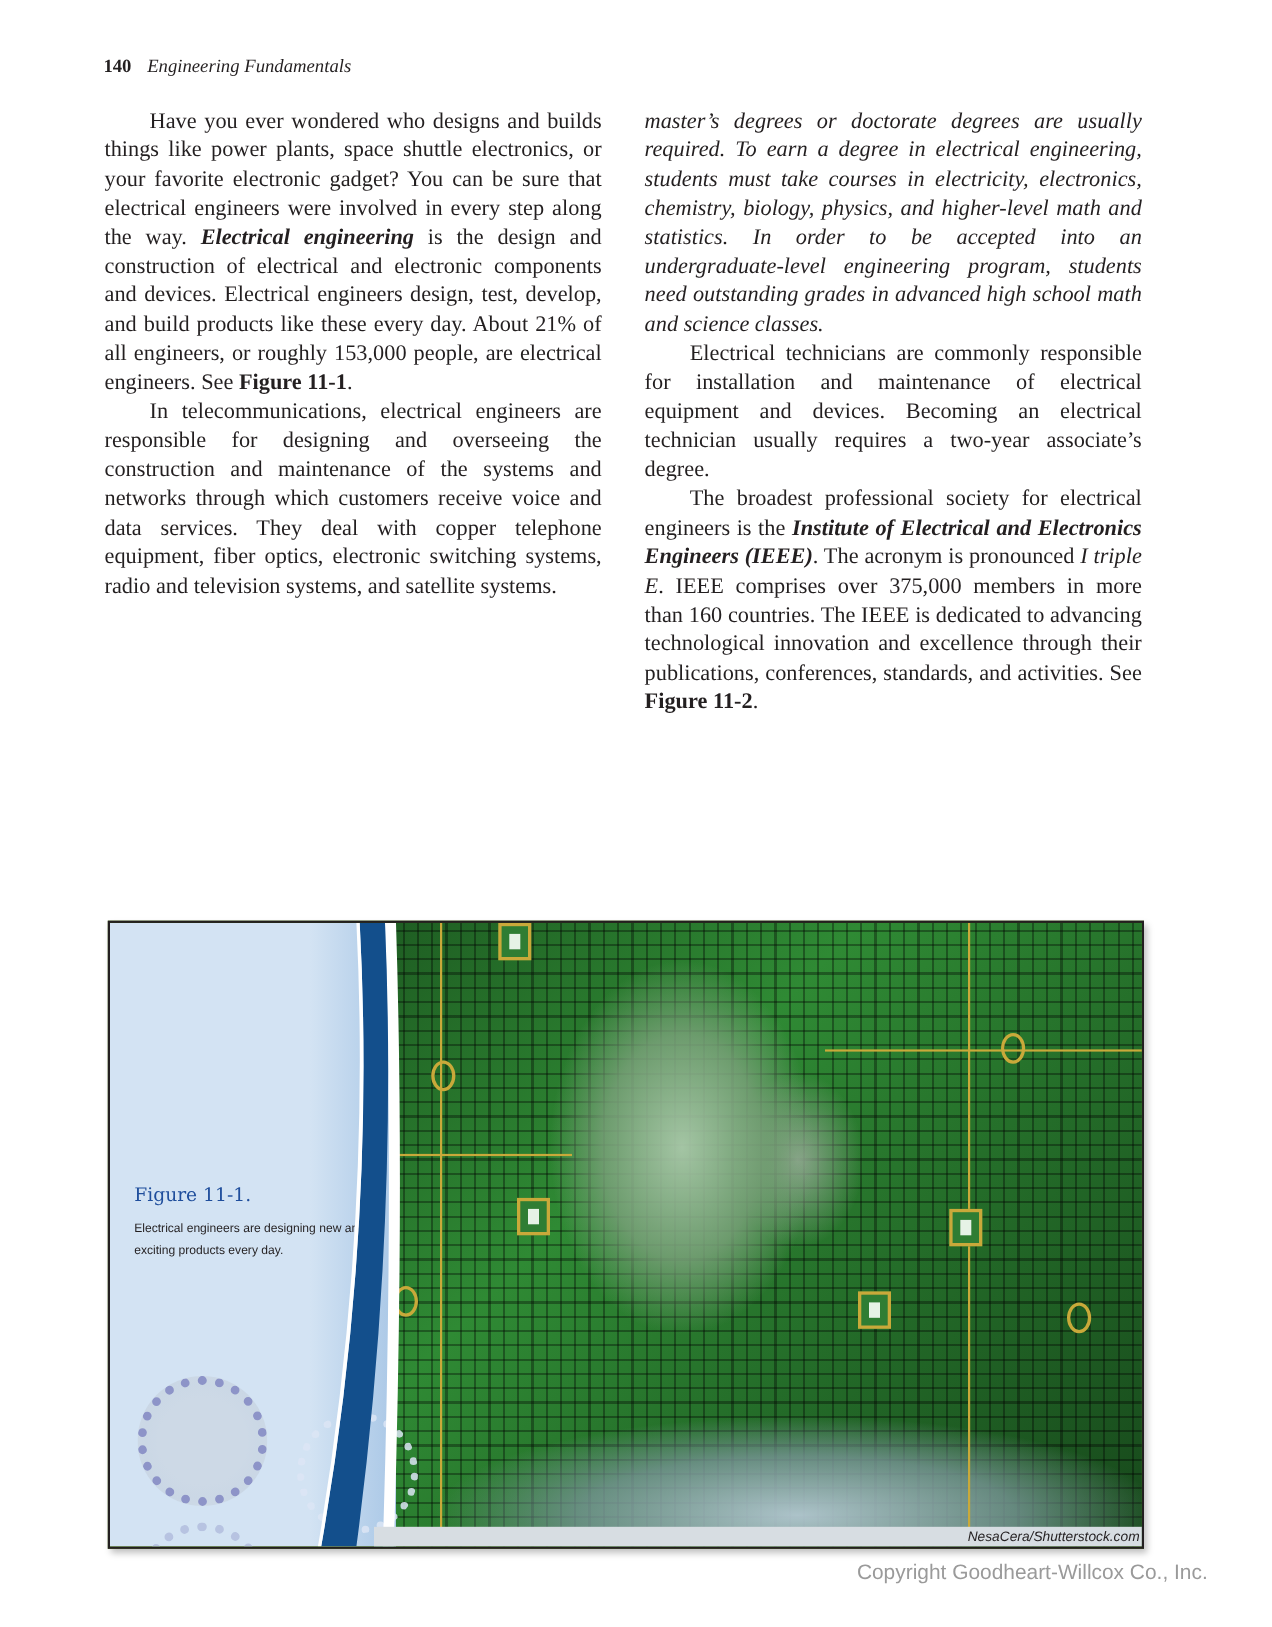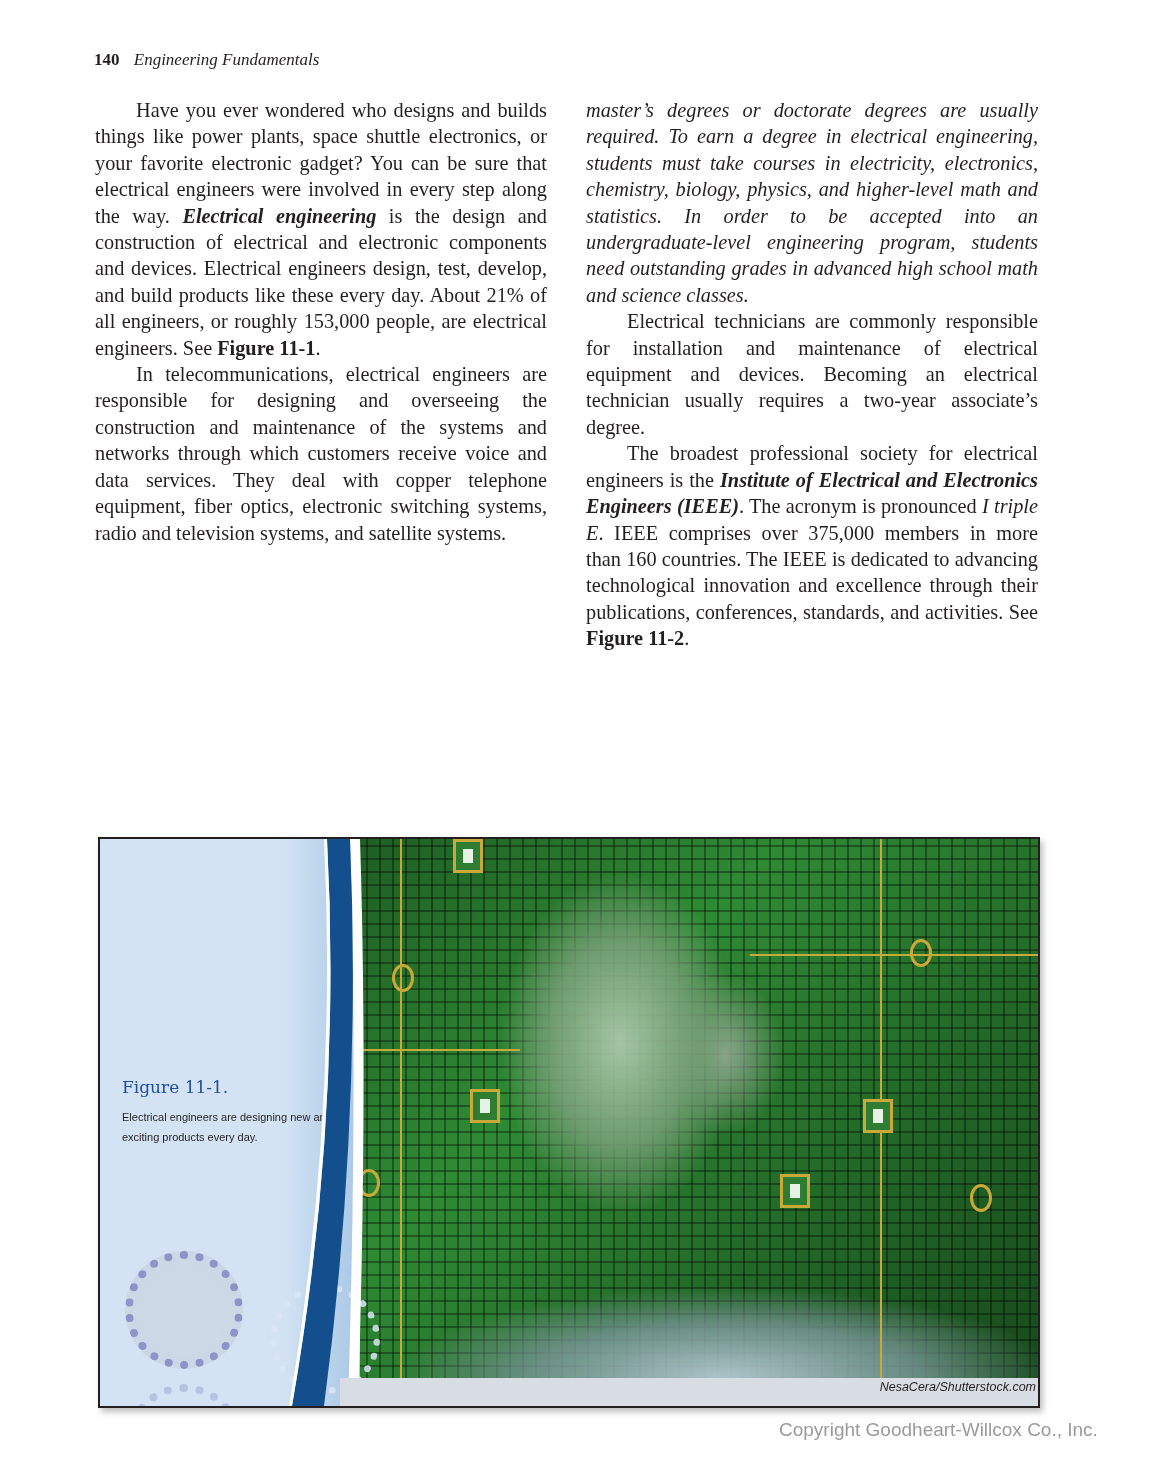--- a/index.html
+++ b/index.html
@@ -41,21 +41,21 @@
   .blue-band { position: absolute; left: 0; top: 0; width: 300px; height: 567px; pointer-events: none; }
 
   .figure-number { position: absolute; left: 22px; top: 238px; font-family: "DejaVu Serif", "Liberation Serif", serif; font-size: 17px; color: #1f4e9c; }
   .figure-caption { position: absolute; left: 22px; top: 268px; width: 215px; font-family: Liberation Sans, sans-serif; font-size: 11px; line-height: 20px; color: #231f20; }
 
   .gear { position: absolute; border-radius: 50%; }
   .gear-1 { left: 25px; top: 412px; width: 118px; height: 118px; border: 8px dotted #8d94c8; background: radial-gradient(circle, #cdd9e6 55%, #c7d5e4 100%); }
   .gear-2 { left: 170px; top: 445px; width: 110px; height: 110px; border: 7px dotted rgba(220,230,245,0.85); }
   .gear-3 { left: 25px; top: 545px; width: 118px; height: 60px; border: 8px dotted rgba(160,170,210,0.55); border-bottom: none; border-radius: 60px 60px 0 0; }
 
-  .credit-bar { position: absolute; left: 240px; bottom: 0; width: 700px; height: 28px; background: #d7dde2; text-align: right; padding-right: 4px; font-family: "Liberation Sans", "DejaVu Sans", sans-serif; font-style: italic; font-size: 12.5px; line-height: 18px; color: #231f20; }
+  .credit-bar { position: absolute; left: 240px; bottom: 0; width: 700px; height: 18px; background: #d7dde2; text-align: right; padding-right: 4px; font-family: "Liberation Sans", "DejaVu Sans", sans-serif; font-style: italic; font-size: 12.5px; line-height: 18px; color: #231f20; }
 
   .copyright { position: absolute; left: 779px; top: 1419px; font-family: "Liberation Sans", "DejaVu Sans", sans-serif; font-size: 19px; color: #9a9a9a; }
 </style>
 </head>
 <body>
 
 <div class="running-head">
   <span class="page-num">140</span>
   <span class="book-title">Engineering Fundamentals</span>
 </div>

